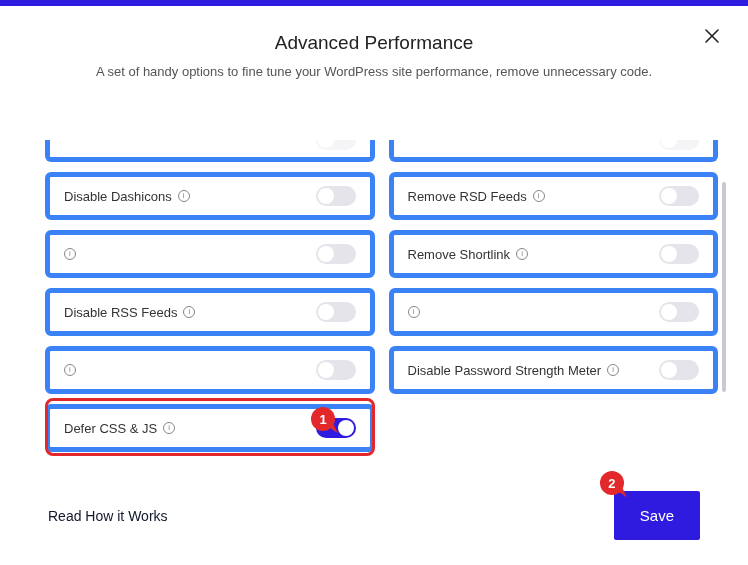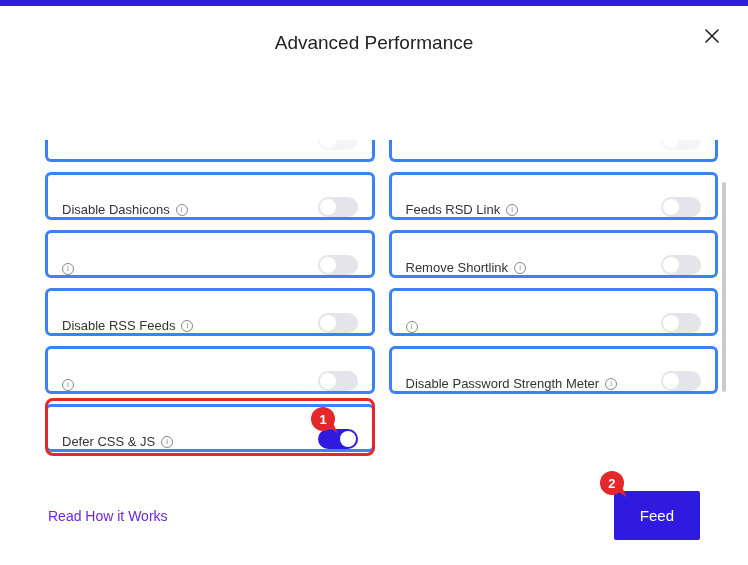--- a/index.html
+++ b/index.html
@@ -6,54 +6,55 @@
   body { font-family: -apple-system, BlinkMacSystemFont, "Segoe UI", Arial, sans-serif; background: #fff; width: 748px; height: 565px; overflow: hidden; position: relative; }
   .topbar { height: 6px; background: #2f1ae0; }
   .close-btn { position: absolute; top: 28px; right: 26px; width: 20px; height: 20px; cursor: pointer; display: flex; align-items: center; justify-content: center; color: #222; }
   .close-btn svg { width: 14px; height: 14px; }
   .header { text-align: center; padding-top: 26px; }
   .title { font-size: 19px; font-weight: 500; color: #222; margin-bottom: 10px; }
   .subtitle { font-size: 13px; color: #555; }
   .content-wrap { position: absolute; top: 140px; left: 45px; right: 30px; bottom: 100px; overflow: hidden; }
   .columns { display: flex; gap: 14px; height: 100%; }
   .col { flex: 1; display: flex; flex-direction: column; gap: 10px; }
-  .card { border: 3px solid #3b82f6; border-radius: 6px; background: #fff; height: 48px; display: flex; align-items: flex-end; justify-content: space-between; padding: 0 14px; }
+  .card { border: 5px solid #3b82f6; border-radius: 6px; background: #fff; height: 48px; display: flex; align-items: center; justify-content: space-between; padding: 0 14px; }
   .card.cut { height: 22px; border-top: none; border-radius: 0 0 6px 6px; align-items: flex-start; padding-top: 0; }
   .card-label { font-size: 13px; color: #333; display: flex; align-items: center; gap: 6px; }
   .info-icon { width: 12px; height: 12px; border: 1px solid #888; border-radius: 50%; display: inline-flex; align-items: center; justify-content: center; font-size: 8px; color: #888; line-height: 1; }
   .toggle { width: 40px; height: 20px; border-radius: 20px; background: #e4e4ea; position: relative; cursor: pointer; flex-shrink: 0; }
   .toggle .knob { position: absolute; width: 16px; height: 16px; background: #fff; border-radius: 50%; top: 2px; left: 2px; transition: left .15s; }
   .toggle.on { background: #2f1ae0; }
   .toggle.on .knob { left: 22px; }
   .highlight { position: absolute; border: 3px solid #e2282a; border-radius: 8px; pointer-events: none; }
   .hl1 { top: 258px; left: 0px; width: 330px; height: 58px; }
   .marker { position: absolute; width: 24px; height: 24px; background: #e2282a; border-radius: 50%; color: #fff; font-weight: 700; font-size: 13px; display: flex; align-items: center; justify-content: center; z-index: 10; }
   .marker::after { content: ""; position: absolute; bottom: -4px; right: -1px; width: 0; height: 0; border-left: 6px solid transparent; border-right: 0 solid transparent; border-top: 10px solid #e2282a; transform: rotate(-25deg); }
   .m1 { top: 267px; left: 266px; }
   .scrollbar { position: absolute; top: 182px; right: 22px; width: 4px; height: 210px; background: #c9c9cf; border-radius: 3px; }
   .footer { position: absolute; bottom: 25px; left: 48px; right: 48px; display: flex; align-items: center; justify-content: space-between; }
-  .link { color: #6d28d9; font-size: 14px; text-decoration: none; cursor: pointer; }
+  .link { color: #0f172a; font-size: 14px; text-decoration: none; cursor: pointer; }
   .save-btn { background: #2f1ae0; color: #fff; border: none; padding: 16px 26px; font-size: 15px; border-radius: 2px; cursor: pointer; position: relative; }
   .m2 { top: -20px; left: -14px; }
 </style>
 </head>
 <body>
 
 <div class="topbar"></div>
 
 <div class="close-btn">
   <span>
     <svg viewBox="0 0 14 14">
         <path d="M1 1 L13 13 M13 1 L1 13" stroke="#222" stroke-width="1.6" stroke-linecap="round"></path>
       </svg>
   </span>
 </div>
 
 <div class="header">
   <div class="title">Advanced Performance</div>
+  <div class="subtitle">A set of handy options to fine tune your WordPress site performance, remove unnecessary code.</div>
 </div>
 
 <div class="content-wrap">
   <div class="columns">
     <div class="col" id="leftCol">
         <div class="card cut">
           <div class="card-label"></div>
           <div class="toggle" style="opacity: 0.35; margin-top: -10px;">
             <div class="knob"></div>
           </div>
@@ -104,21 +105,21 @@
       </div>
     <div class="col" id="rightCol">
         <div class="card cut">
           <div class="card-label"></div>
           <div class="toggle" style="opacity: 0.35; margin-top: -10px;">
             <div class="knob"></div>
           </div>
         </div>
         <div class="card">
           <div class="card-label">
-            <span>Feeds RSD Link</span>
+            <span>Remove RSD Feeds</span>
             <span class="info-icon">i</span>
           </div>
           <div class="toggle">
             <div class="knob"></div>
           </div>
         </div>
         <div class="card">
           <div class="card-label">
             <span>Remove Shortlink</span>
             <span class="info-icon">i</span>
@@ -148,16 +149,16 @@
   </div>
   <div class="highlight hl1"></div>
   <div class="marker m1">1</div>
 </div>
 
 <div class="scrollbar"></div>
 
 <div class="footer">
   <a class="link">Read How it Works</a>
   <button class="save-btn">
-    <span>Feed</span>
+    <span>Save</span>
     <span class="marker m2">2</span>
   </button>
 </div>
 
 </body></html>

